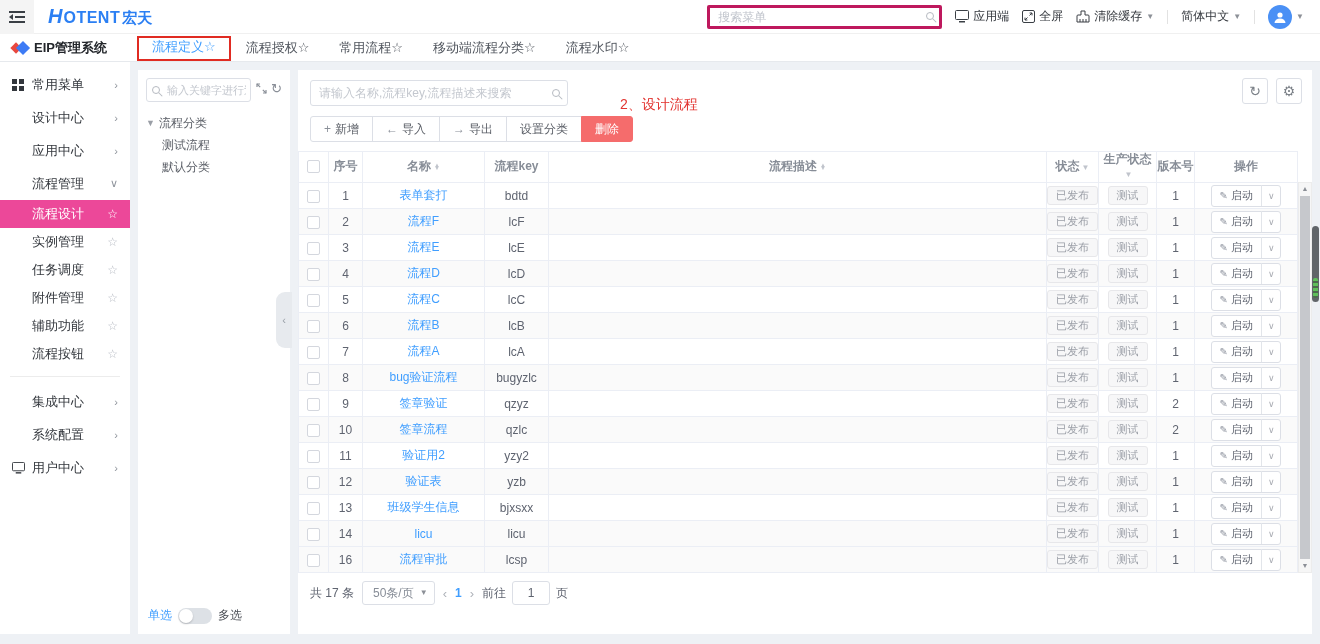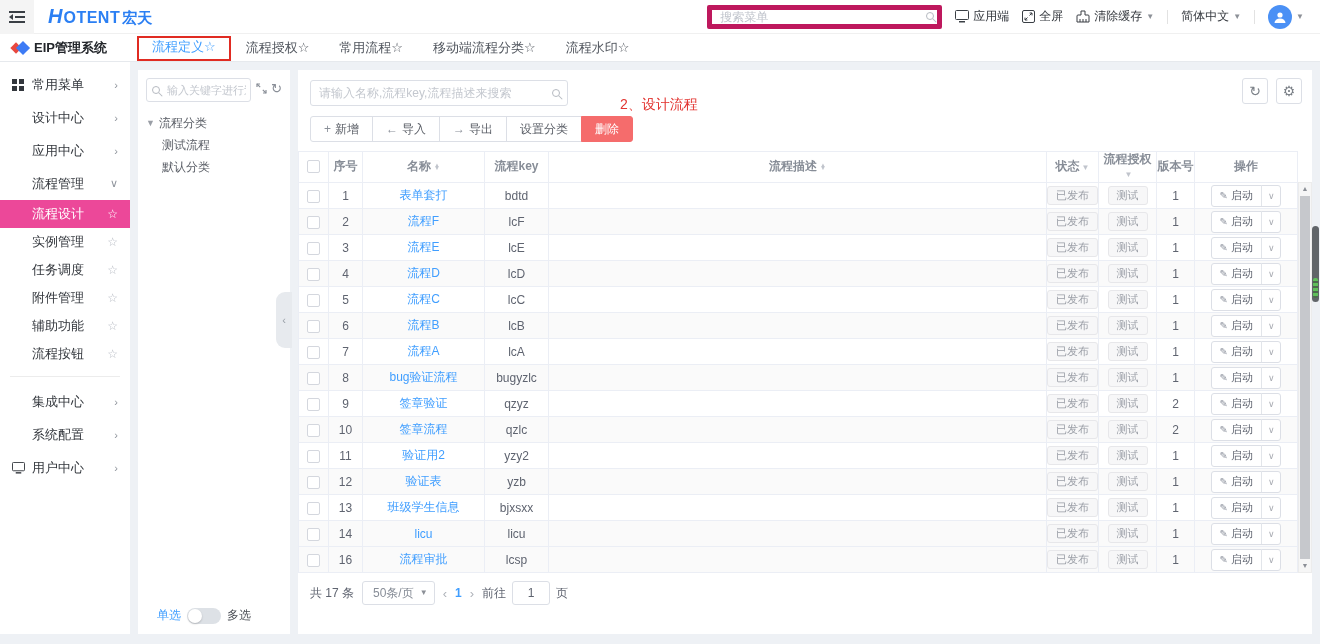--- a/index.html
+++ b/index.html
@@ -8,21 +8,21 @@
 
   
   .app-header { height:34px; background:#fff; display:flex; align-items:center; border-bottom:1px solid #f0f0f0; }
   .burger { width:34px; height:34px; display:flex; align-items:center; justify-content:center; background:#f4f4f4; cursor:pointer; }
   .logo { display:flex; align-items:baseline; margin-left:14px; color:#2b7ff3; font-weight:bold; }
   .logo .lh { font-size:20px; font-style:italic; margin-right:1px; }
   .logo .lt { font-size:16px; letter-spacing:.5px; }
   .logo .lc { font-size:15px; margin-left:2px; }
   .hdr-right { margin-left:auto; display:flex; align-items:center; gap:13px; padding-right:16px; }
   .hdr-search { position:relative; width:235px; }
-  .hdr-search input { width:100%; height:24px; border:5px solid #be185d; border-radius:2px; padding:0 26px 0 8px; font-size:12px; color:#606266; outline:none; }
+  .hdr-search input { width:100%; height:24px; border:3px solid #be185d; border-radius:2px; padding:0 26px 0 8px; font-size:12px; color:#606266; outline:none; }
   .hdr-search input::placeholder { color:#c0c4cc; }
   .mag { position:absolute; right:8px; top:7px; width:8px; height:8px; border:1px solid #b6bac1; border-radius:50%; }
   .mag::after { content:''; position:absolute; width:5px; height:1px; background:#b6bac1; transform:rotate(45deg); right:-4px; bottom:-2px; }
   .hdr-item { display:flex; align-items:center; gap:4px; color:#33373d; font-size:12px; cursor:pointer; }
   .hdr-item svg { display:block; }
   .caret { font-size:8px; color:#8c9097; }
   .vdiv { width:1px; height:14px; background:#e2e2e2; }
   .avatar { width:24px; height:24px; border-radius:50%; background:#4a90f5; display:flex; align-items:center; justify-content:center; }
 
   
@@ -59,21 +59,21 @@
   .tf-input { position:relative; flex:1; }
   .tf-input input { width:100%; height:24px; border:1px solid #dcdfe6; border-radius:3px; padding:0 4px 0 20px; font-size:11px; color:#606266; outline:none; }
   .tf-input input::placeholder { color:#c4c8cf; }
   .tf-input .mag { left:6px; right:auto; top:8px; }
   .tree-tools { display:flex; gap:4px; color:#8a8f98; }
   .tree { margin-top:10px; font-size:12px; color:#5a5e66; }
   .tree-root { display:flex; align-items:center; gap:4px; height:22px; cursor:pointer; }
   .tree-root .tcaret { font-size:9px; color:#9a9ea6; }
   .tree-child { height:22px; line-height:22px; padding-left:16px; cursor:pointer; }
   .mode-toggle { position:absolute; bottom:10px; left:10px; display:flex; align-items:center; gap:6px; font-size:12px; }
-  .mode-toggle .single { color:#409eff;margin-left:9px; }
+  .mode-toggle .single { color:#409eff; }
   .mode-toggle .multi { color:#4a4e55;text-align:center; }
   .switch { width:34px; height:16px; border-radius:8px; background:#dde1e6; position:relative; cursor:pointer; }
   .switch .knob { position:absolute; left:1px; top:1px; width:14px; height:14px; border-radius:50%; background:#fff; box-shadow:0 1px 2px rgba(0,0,0,.2); }
 
   .collapse-handle { position:absolute; left:146px; top:230px; width:16px; height:56px; background:#e7eaee; border-radius:9px 0 0 9px; display:flex; align-items:center; justify-content:center; color:#9aa0a8; font-size:11px; cursor:pointer; z-index:3; }
 
   
   .main-panel { flex:1; background:#fff; position:relative; overflow:hidden; }
   .top-icons { position:absolute; right:10px; top:8px; display:flex; gap:8px; }
   .icon-btn { width:26px; height:26px; border:1px solid #dcdfe6; border-radius:3px; background:#fff; color:#7b8087; display:flex; align-items:center; justify-content:center; font-size:14px; cursor:pointer; }
@@ -382,21 +382,21 @@
               <th><span>名称</span><span class="sorter">
                     <span>▲</span>
                     <span>▼</span>
                   </span></th>
               <th>流程key</th>
               <th><span>流程描述</span><span class="sorter">
                     <span>▲</span>
                     <span>▼</span>
                   </span></th>
               <th><span>状态</span><span class="fcaret">▼</span></th>
-              <th><span>流程授权</span><span class="fcaret">▼</span></th>
+              <th><span>生产状态</span><span class="fcaret">▼</span></th>
               <th>版本号</th>
               <th>操作</th>
             </tr>
           </thead>
           <tbody>
               <tr>
                 <td><span class="checkbox"></span></td>
                 <td>1</td>
                 <td><a class="link">表单套打</a></td>
                 <td>bdtd</td>

